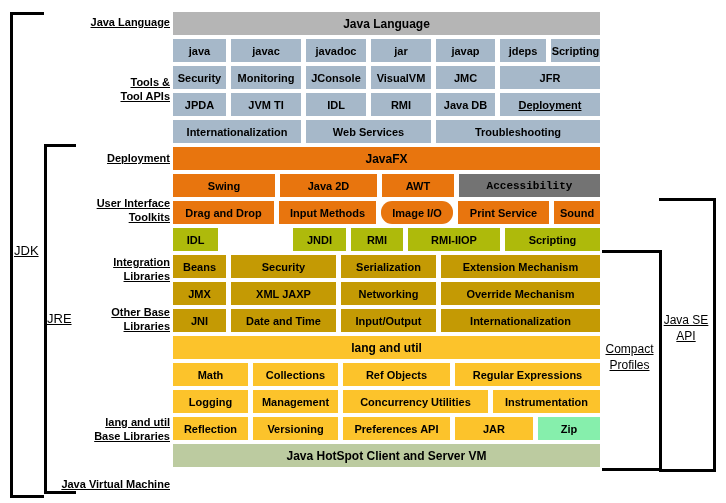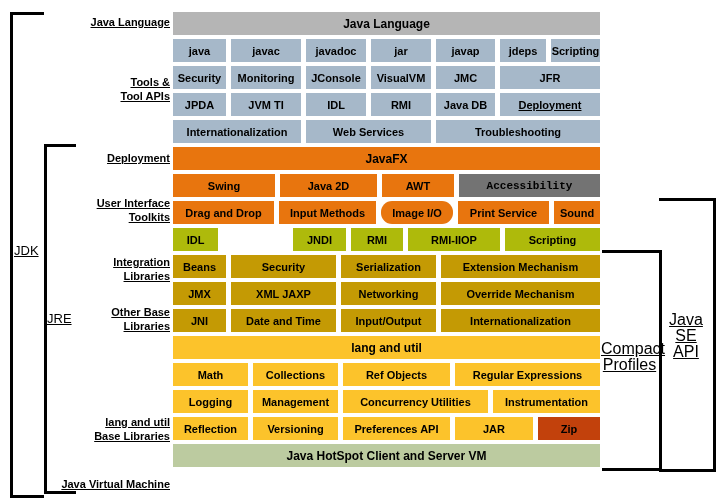--- a/index.html
+++ b/index.html
@@ -15,21 +15,21 @@
   .side-label{
     position:absolute;left:0;width:170px;text-align:right;
     font-size:11px;font-weight:bold;text-decoration:underline;line-height:14px;
     white-space:nowrap;
   }
   
   .bracket-label{
     position:absolute;font-weight:normal;text-decoration:underline;
     font-size:13px;line-height:16px;
   }
-  .bracket-label.center{text-align:center;font-size:16px;}
+  .bracket-label.center{text-align:center;font-size:12px;}
   
   #main-stack{
     position:absolute;left:173px;top:12px;width:427px;
     display:flex;flex-direction:column;gap:4px;
   }
   .row{display:flex;gap:5px;height:23px;}
   .cell{
     display:flex;align-items:center;justify-content:center;
     font-size:11px;font-weight:bold;white-space:nowrap;overflow:hidden;
   }
@@ -178,20 +178,20 @@
         <div class="cell" style="background: rgb(252, 195, 43); flex: 75 1 0%;">Logging</div>
         <div class="cell" style="background: rgb(252, 195, 43); flex: 85 1 0%;">Management</div>
         <div class="cell" style="background: rgb(252, 195, 43); flex: 145 1 0%;">Concurrency Utilities</div>
         <div class="cell" style="background: rgb(252, 195, 43); flex: 107 1 0%;">Instrumentation</div>
       </div>
       <div class="row">
         <div class="cell" style="background: rgb(252, 195, 43); flex: 75 1 0%;">Reflection</div>
         <div class="cell" style="background: rgb(252, 195, 43); flex: 85 1 0%;">Versioning</div>
         <div class="cell" style="background: rgb(252, 195, 43); flex: 107 1 0%;">Preferences API</div>
         <div class="cell" style="background: rgb(252, 195, 43); flex: 78 1 0%;">JAR</div>
-        <div class="cell" style="background: #c2410c; flex: 62 1 0%;">Zip</div>
+        <div class="cell" style="background: #86efac; flex: 62 1 0%;">Zip</div>
       </div>
       <div class="row">
         <div class="cell big" style="background: rgb(188, 203, 160); flex: 427 1 0%;">Java HotSpot Client and Server VM</div>
       </div>
     </div>
 
 </div>
 
 </body></html>

